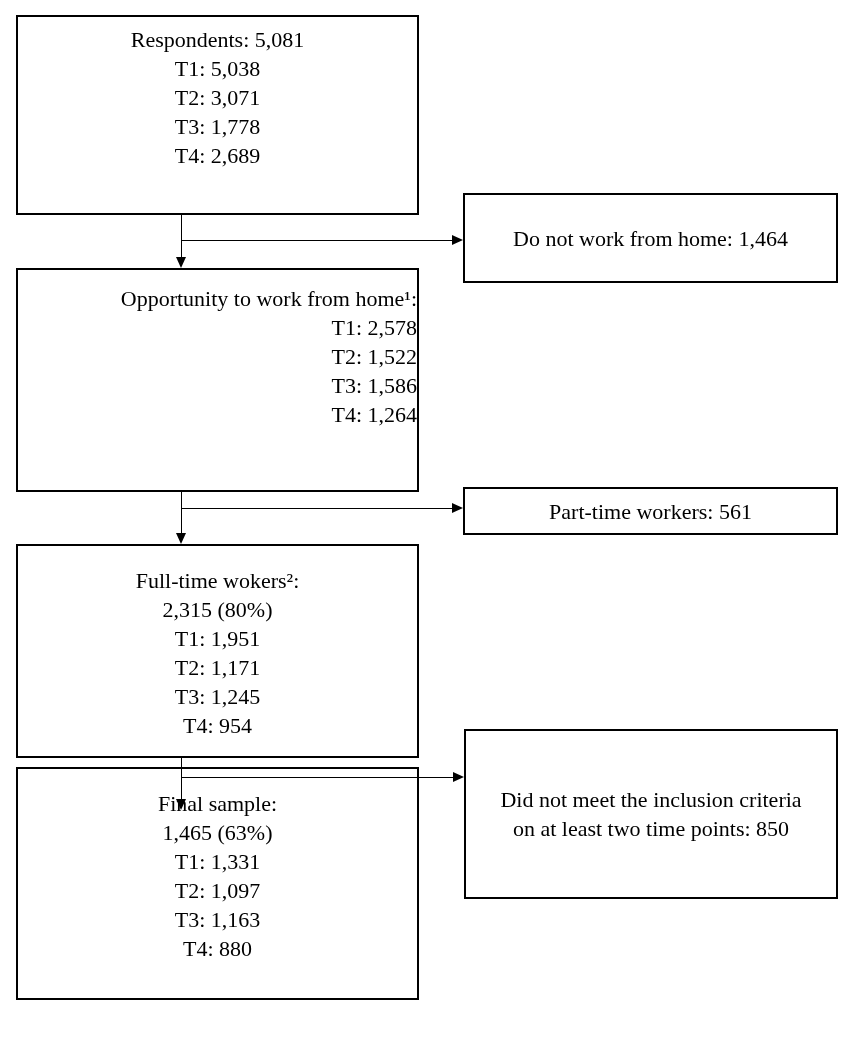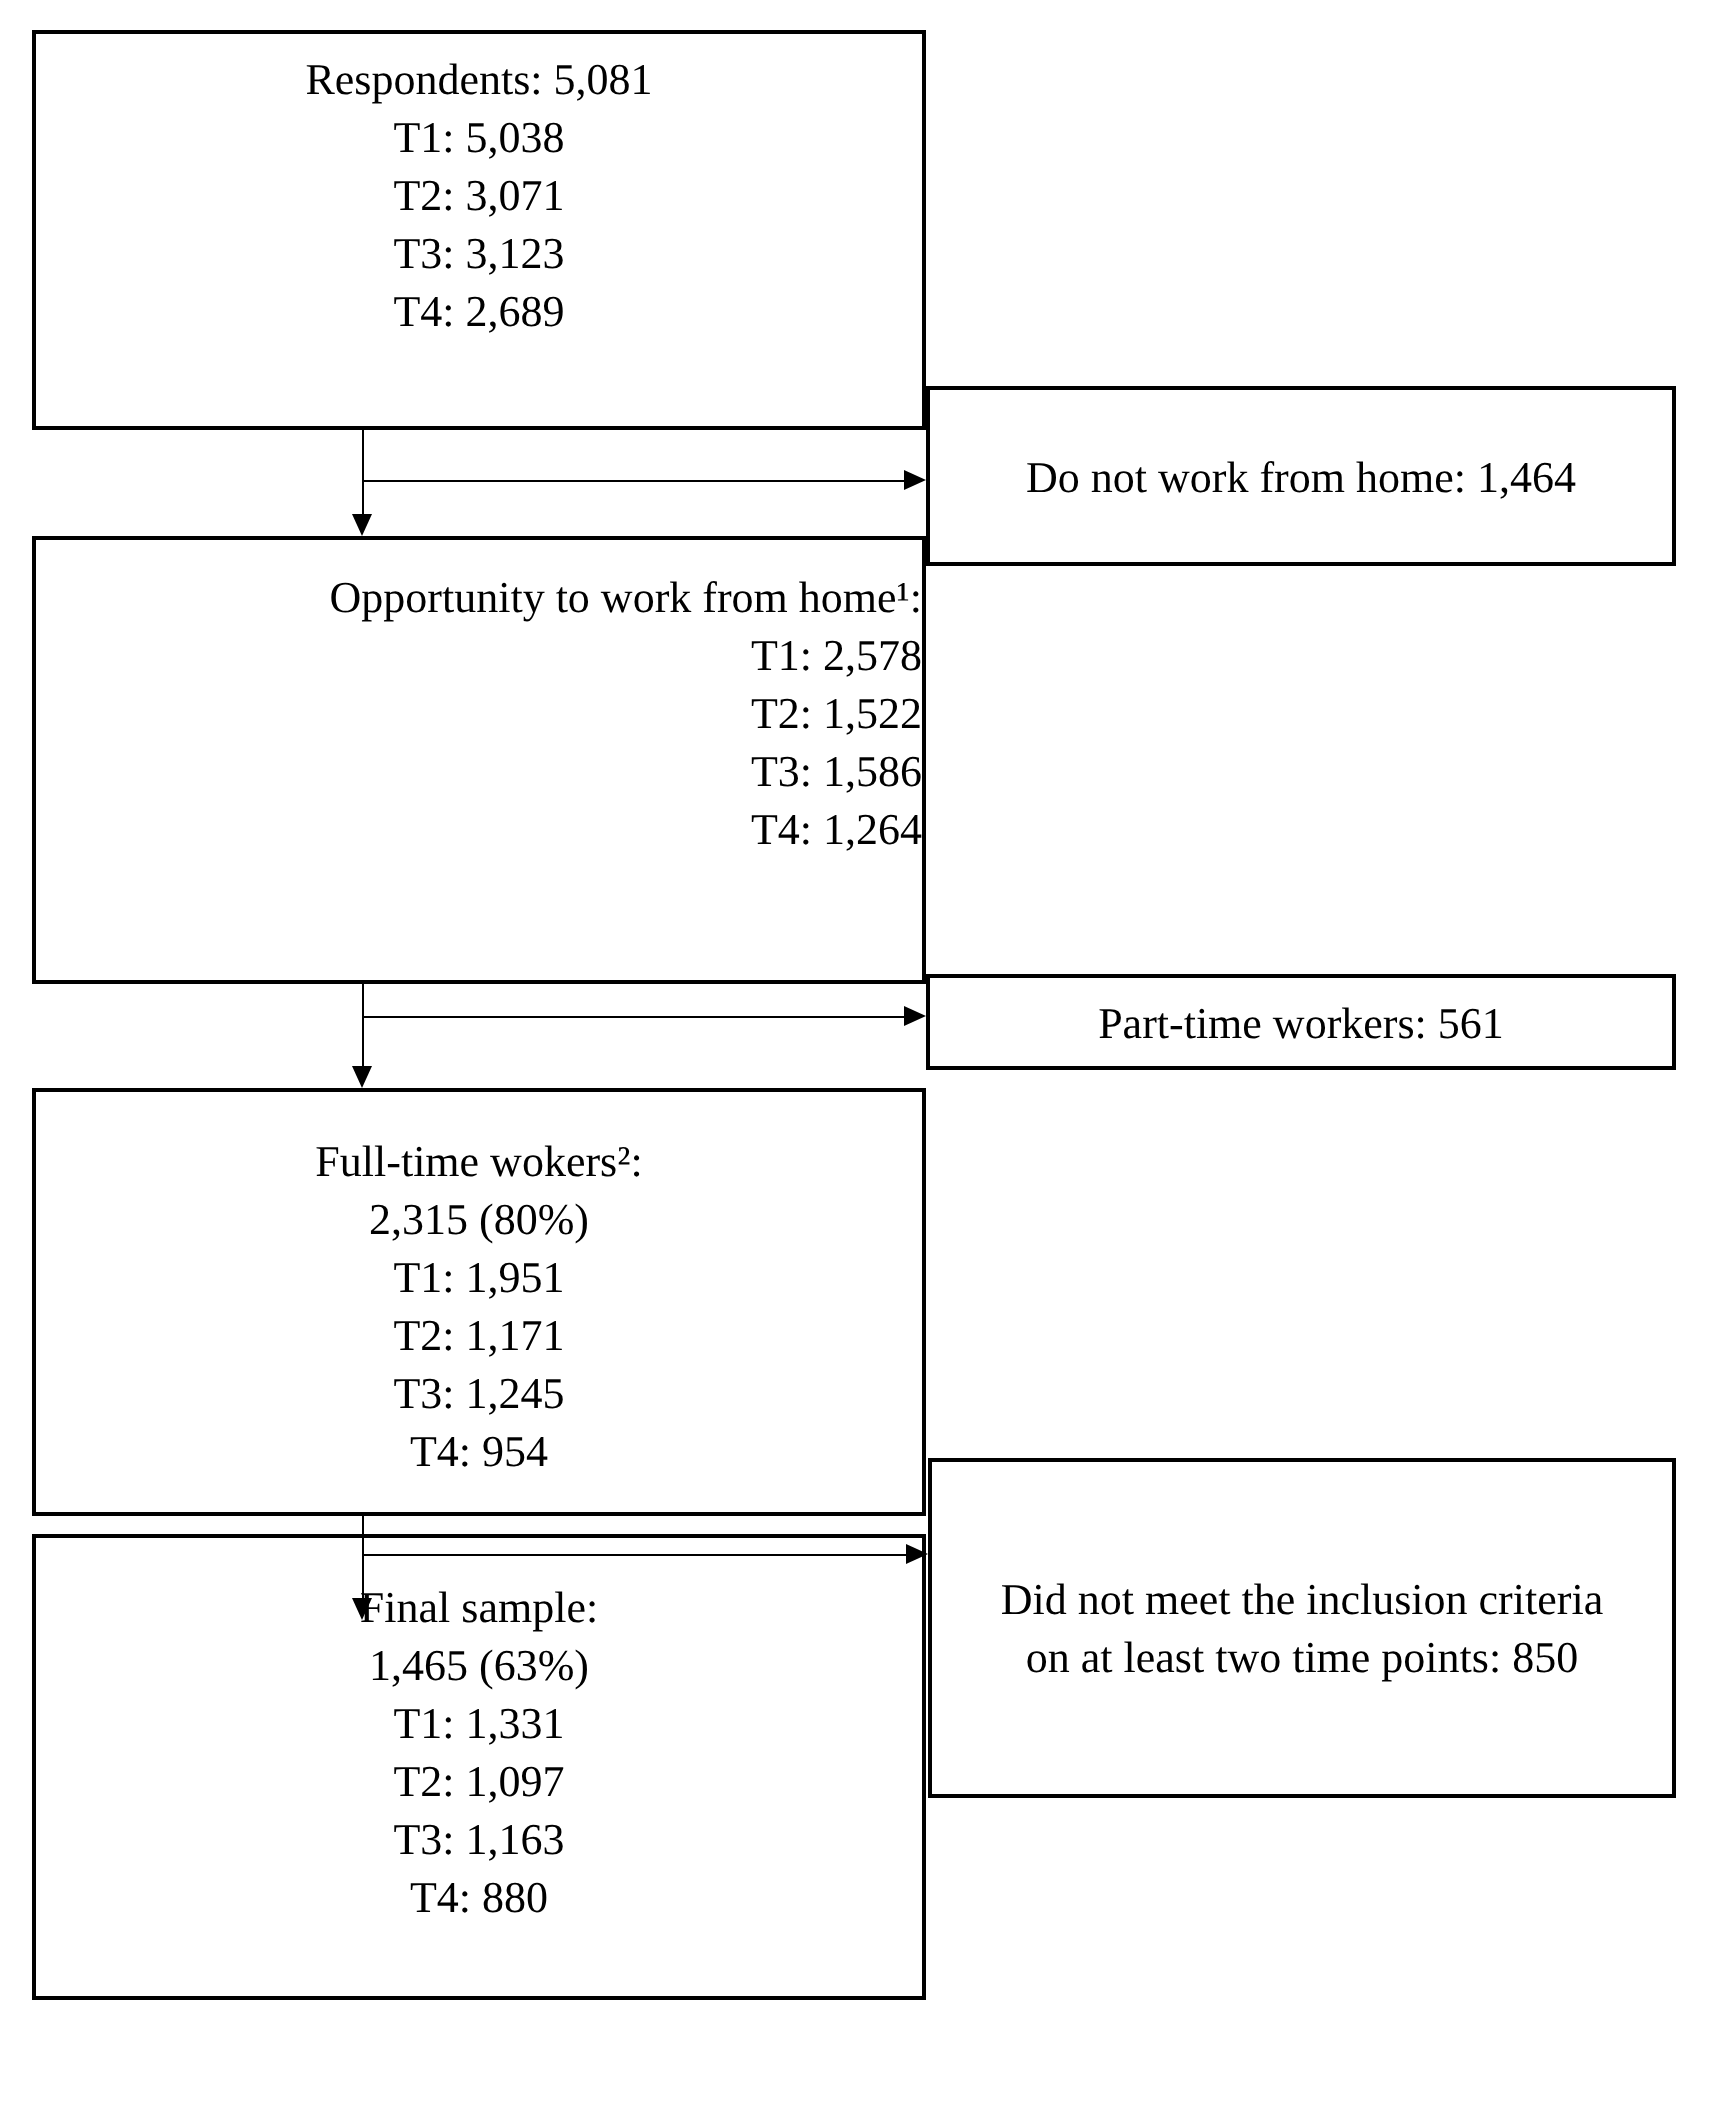--- a/index.html
+++ b/index.html
@@ -13,21 +13,21 @@
   }
   .box {
     position: absolute;
     box-sizing: border-box;
     border: 2px solid #000000;
     background: #ffffff;
     text-align: center;
     font-size: 22px;
     line-height: 29px;
   }
-  .main-box { left: 16px; width: 447px; }
+  .main-box { left: 16px; width: 403px; }
   .side-box {
     display: flex;
     flex-direction: column;
     justify-content: center;
     align-items: center;
   }
   .vline { position: absolute; width: 1px; background: #000000; }
   .hline { position: absolute; height: 1px; background: #000000; }
   .arrow-down {
     position: absolute; width: 0; height: 0;
@@ -44,21 +44,21 @@
 </style>
 </head>
 <body>
 
 <div class="canvas">
 
   <div class="box main-box" style="top:15px; height:200px; padding-top:8px;">
     <div>Respondents: 5,081</div>
     <div>T1: 5,038</div>
     <div>T2: 3,071</div>
-    <div>T3: 3,123</div>
+    <div>T3: 1,778</div>
     <div>T4: 2,689</div>
   </div>
 
   <div class="box main-box" style="top:268px; height:224px; padding-top:14px;text-align:right;">
     <div>Opportunity to work from home¹:</div>
     <div>T1: 2,578</div>
     <div>T2: 1,522</div>
     <div>T3: 1,586</div>
     <div>T4: 1,264</div>
   </div>

